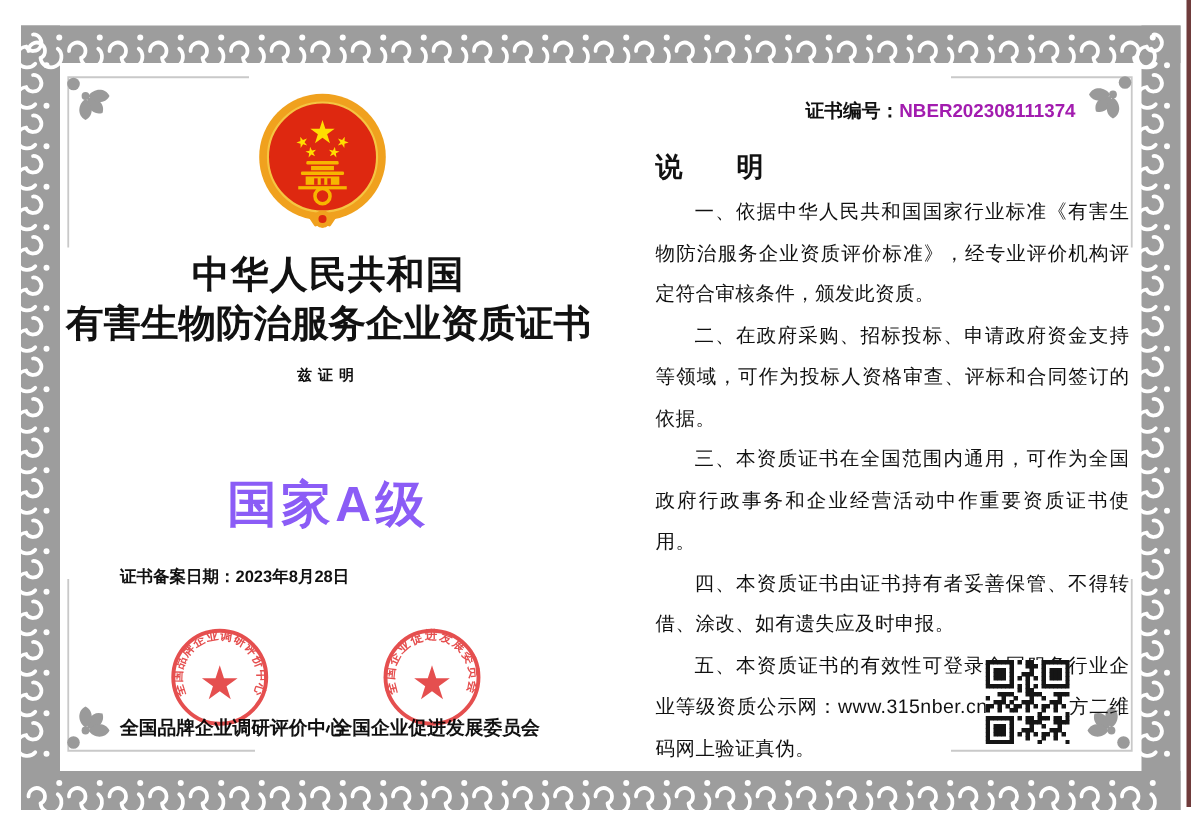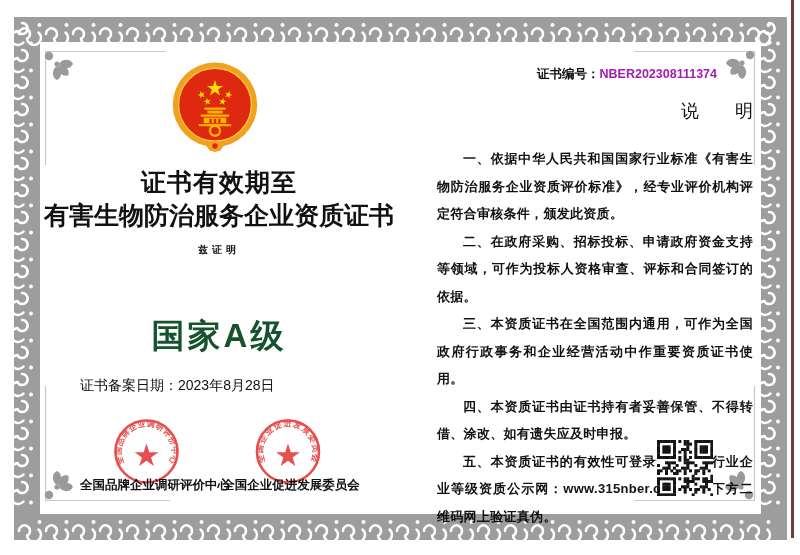--- a/index.html
+++ b/index.html
@@ -8,28 +8,28 @@
     font-family:"Liberation Sans","DejaVu Sans",sans-serif;color:#111;
   }
   svg{display:block;}
   .border-svg{position:absolute;left:0;top:0;}
   .edge-line{position:absolute;left:791px;top:0;width:3px;height:538px;background:#6F3B3B;}
   .emblem{position:absolute;left:170px;top:58px;}
   .title1{position:absolute;left:45px;top:166px;width:348px;font-size:25px;font-weight:700;letter-spacing:1px;text-align:center;}
   .title2{position:absolute;left:42px;top:199px;width:354px;font-size:25px;font-weight:700;text-align:center;}
   .attest{position:absolute;left:45px;top:243px;width:348px;font-size:10px;font-weight:700;letter-spacing:4px;text-align:center;}
   .company{position:absolute;left:45px;top:274px;width:348px;font-size:20px;font-weight:700;letter-spacing:.5px;text-align:center;}
-  .grade{position:absolute;left:45px;top:314px;width:348px;font-size:33px;font-weight:700;letter-spacing:3px;color:#14532d;text-align:center;}
-  .dates{position:absolute;left:80px;top:376px;font-size:14px;font-weight:400;line-height:19px;text-align:left;}
+  .grade{position:absolute;left:45px;top:314px;width:348px;font-size:33px;font-weight:700;letter-spacing:3px;color:#8b5cf6;text-align:center;}
+  .dates{position:absolute;left:80px;top:376px;font-size:11px;font-weight:700;line-height:19px;text-align:left;}
   
   .cert-no{position:absolute;left:437px;top:66px;width:316px;padding-right:0;box-sizing:border-box;text-align:right;font-size:12.5px;font-weight:700;}
   .cert-no .num{color:#a21caf;}
   .cert-no{padding-right:36px;}
-  .notes-title{position:absolute;left:437px;top:99px;width:316px;text-align:right;font-size:18px;font-weight:400;white-space:pre;}
-  .notes{position:absolute;left:437px;top:127px;width:316px;font-size:13px;font-weight:700;line-height:27.5px;text-align:justify;letter-spacing:.3px;margin-top:18px;}
+  .notes-title{position:absolute;left:437px;top:99px;width:316px;text-align:left;font-size:18px;font-weight:700;white-space:pre;}
+  .notes{position:absolute;left:437px;top:127px;width:316px;font-size:13px;font-weight:400;line-height:27.5px;text-align:justify;letter-spacing:.3px;}
   .notes p{margin:0;text-indent:2em;}
   
   .seal{position:absolute;opacity:.92;mix-blend-mode:multiply;z-index:5;}
   .seal-label{position:absolute;top:477px;width:170px;text-align:center;font-size:12.5px;font-weight:700;z-index:3;}
   .seal-label.l1{left:70px;}
   .seal-label.l2{left:206px;}
   .qr{position:absolute;left:657px;top:440px;z-index:4;}
 </style>
 </head>
 <body>
@@ -193,21 +193,21 @@
     <circle cx="0" cy="29" r="5.6" fill="#DE2810" stroke="#F7B500" stroke-width="2.6"></circle>
     <g stroke="#F0A11E" stroke-width="3" stroke-linecap="round">
       <path d="M-9,44 l4,6"></path>
         <path d="M9,44 l-4,6"></path>
         <path d="M0,43 v8"></path>
     </g>
     <circle cx="0" cy="46" r="6.5" fill="#F0A11E"></circle>
     <circle cx="0" cy="46" r="3" fill="#DE2810"></circle>
   </svg>
 
-  <div class="title1">证书有效期至</div>
+  <div class="title1">中华人民共和国</div>
   <div class="title2">有害生物防治服务企业资质证书</div>
   <div class="attest">兹证明</div>
   <div class="grade">国家A级</div>
   <div class="dates">
     <div><span>证书备案日期：</span><span>2023年8月28日</span></div>
   </div>
 
   <div class="cert-no">
     <span>证书编号：</span><span class="num">NBER202308111374</span>
   </div>

